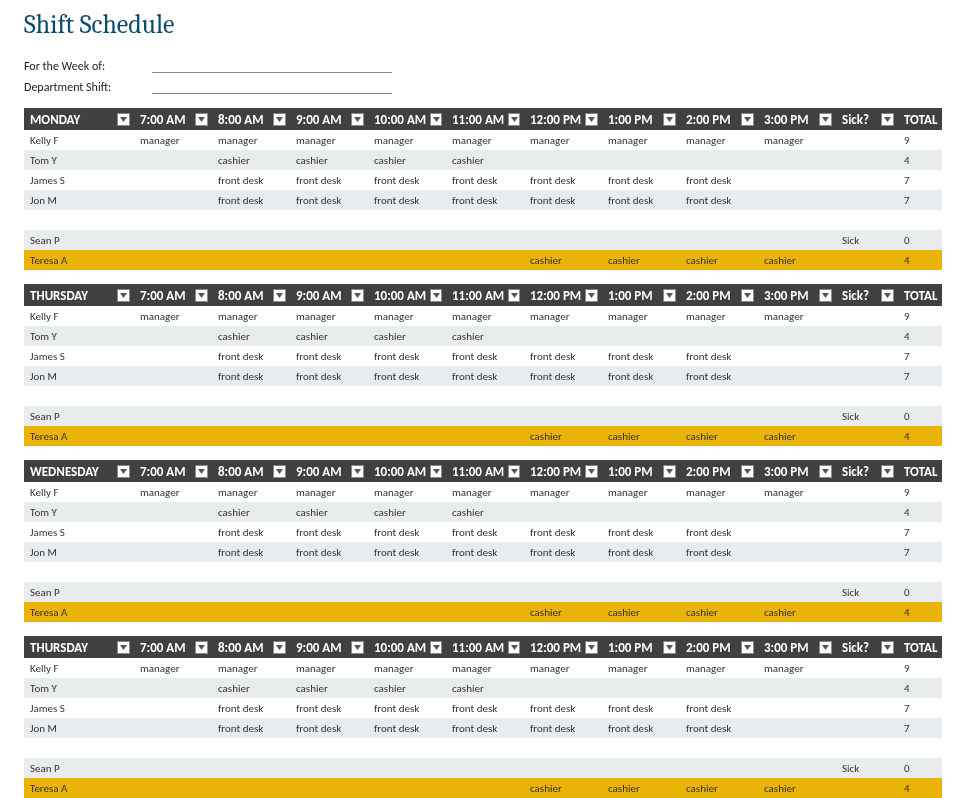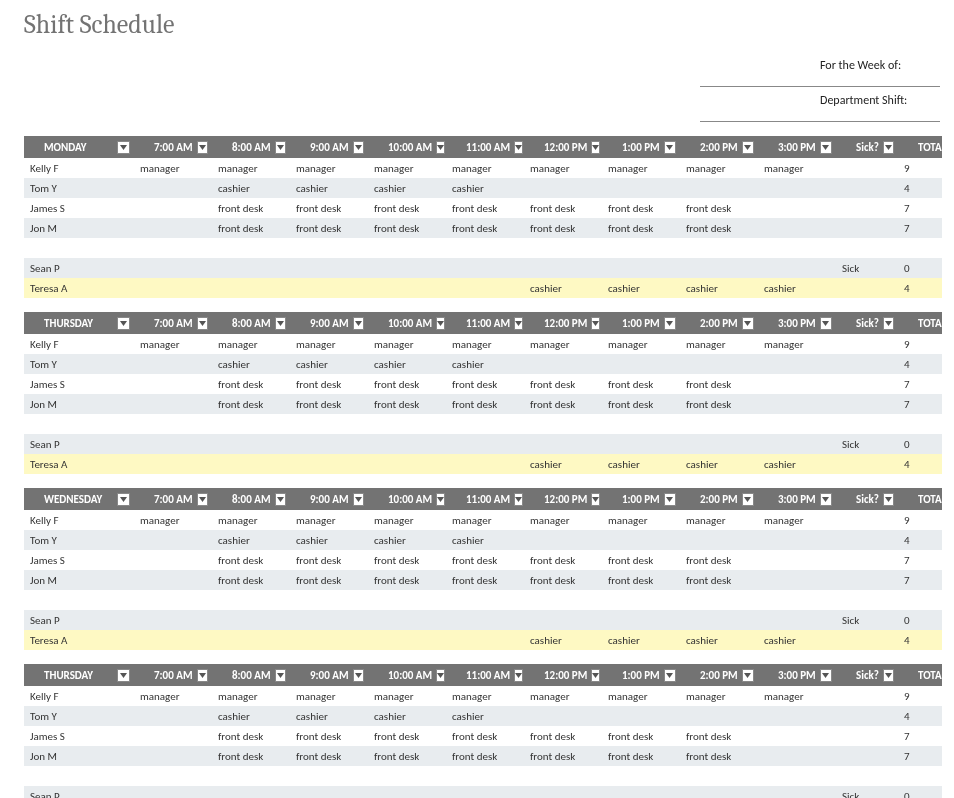--- a/index.html
+++ b/index.html
@@ -11,31 +11,30 @@
     color: #333;
     width: 954px;
   }
   .page {
     padding: 10px 14px 20px 24px;
     box-sizing: border-box;
   }
   .title {
     font-family: "Cambria", "Georgia", serif;
     font-size: 26px;
-    color: #737373;
+    color: #0c4a6e;
     margin: 0 0 18px 0;
     font-weight: normal;
   }
   .meta-row {
     display: flex;
     align-items: flex-end;
     margin-bottom: 6px;
     font-size: 12px;
     color: #222;
-    flex-direction: column;
   }
   .meta-label {
     min-width: 120px;
   }
   .meta-line {
     border-bottom: 1px solid #888;
     width: 240px;
     height: 14px;
     margin-left: 8px;
   }
@@ -46,25 +45,25 @@
     border-collapse: collapse;
     width: 100%;
     table-layout: fixed;
   }
   col.c-name  { width: 110px; }
   col.c-slot  { width: 78px; }
   col.c-sick  { width: 62px; }
   col.c-total { width: 44px; }
 
   tr.hdr td {
-    background: #737373;
+    background: #404040;
     color: #fff;
-    font-size: 11px;
+    font-size: 13px;
     font-weight: bold;
-    padding: 3px 4px 3px 20px;
+    padding: 3px 4px 3px 6px;
     vertical-align: middle;
     white-space: nowrap;
     height: 16px;
   }
   .hdr-cell {
     display: flex;
     align-items: center;
   }
   .hdr-cell.name-hdr { justify-content: space-between; }
   .hdr-text { flex: 1; }
@@ -84,21 +83,21 @@
   tr.data td {
     font-size: 11px;
     color: #333;
     padding: 2px 4px 2px 6px;
     height: 16px;
     vertical-align: middle;
     white-space: nowrap;
   }
   tr.data.odd  td { background: #ffffff; }
   tr.data.even td { background: #e8ecef; }
-  tr.data.blue td { background: #fef9c3; }
+  tr.data.blue td { background: #eab308; }
   tr.data.gap  td { background: #ffffff; height: 16px; }
 
   td.total-cell { text-align: left; }
 </style>
 </head>
 <body>
 
 <div class="page">
   <h1 class="title">Shift Schedule</h1>
 

